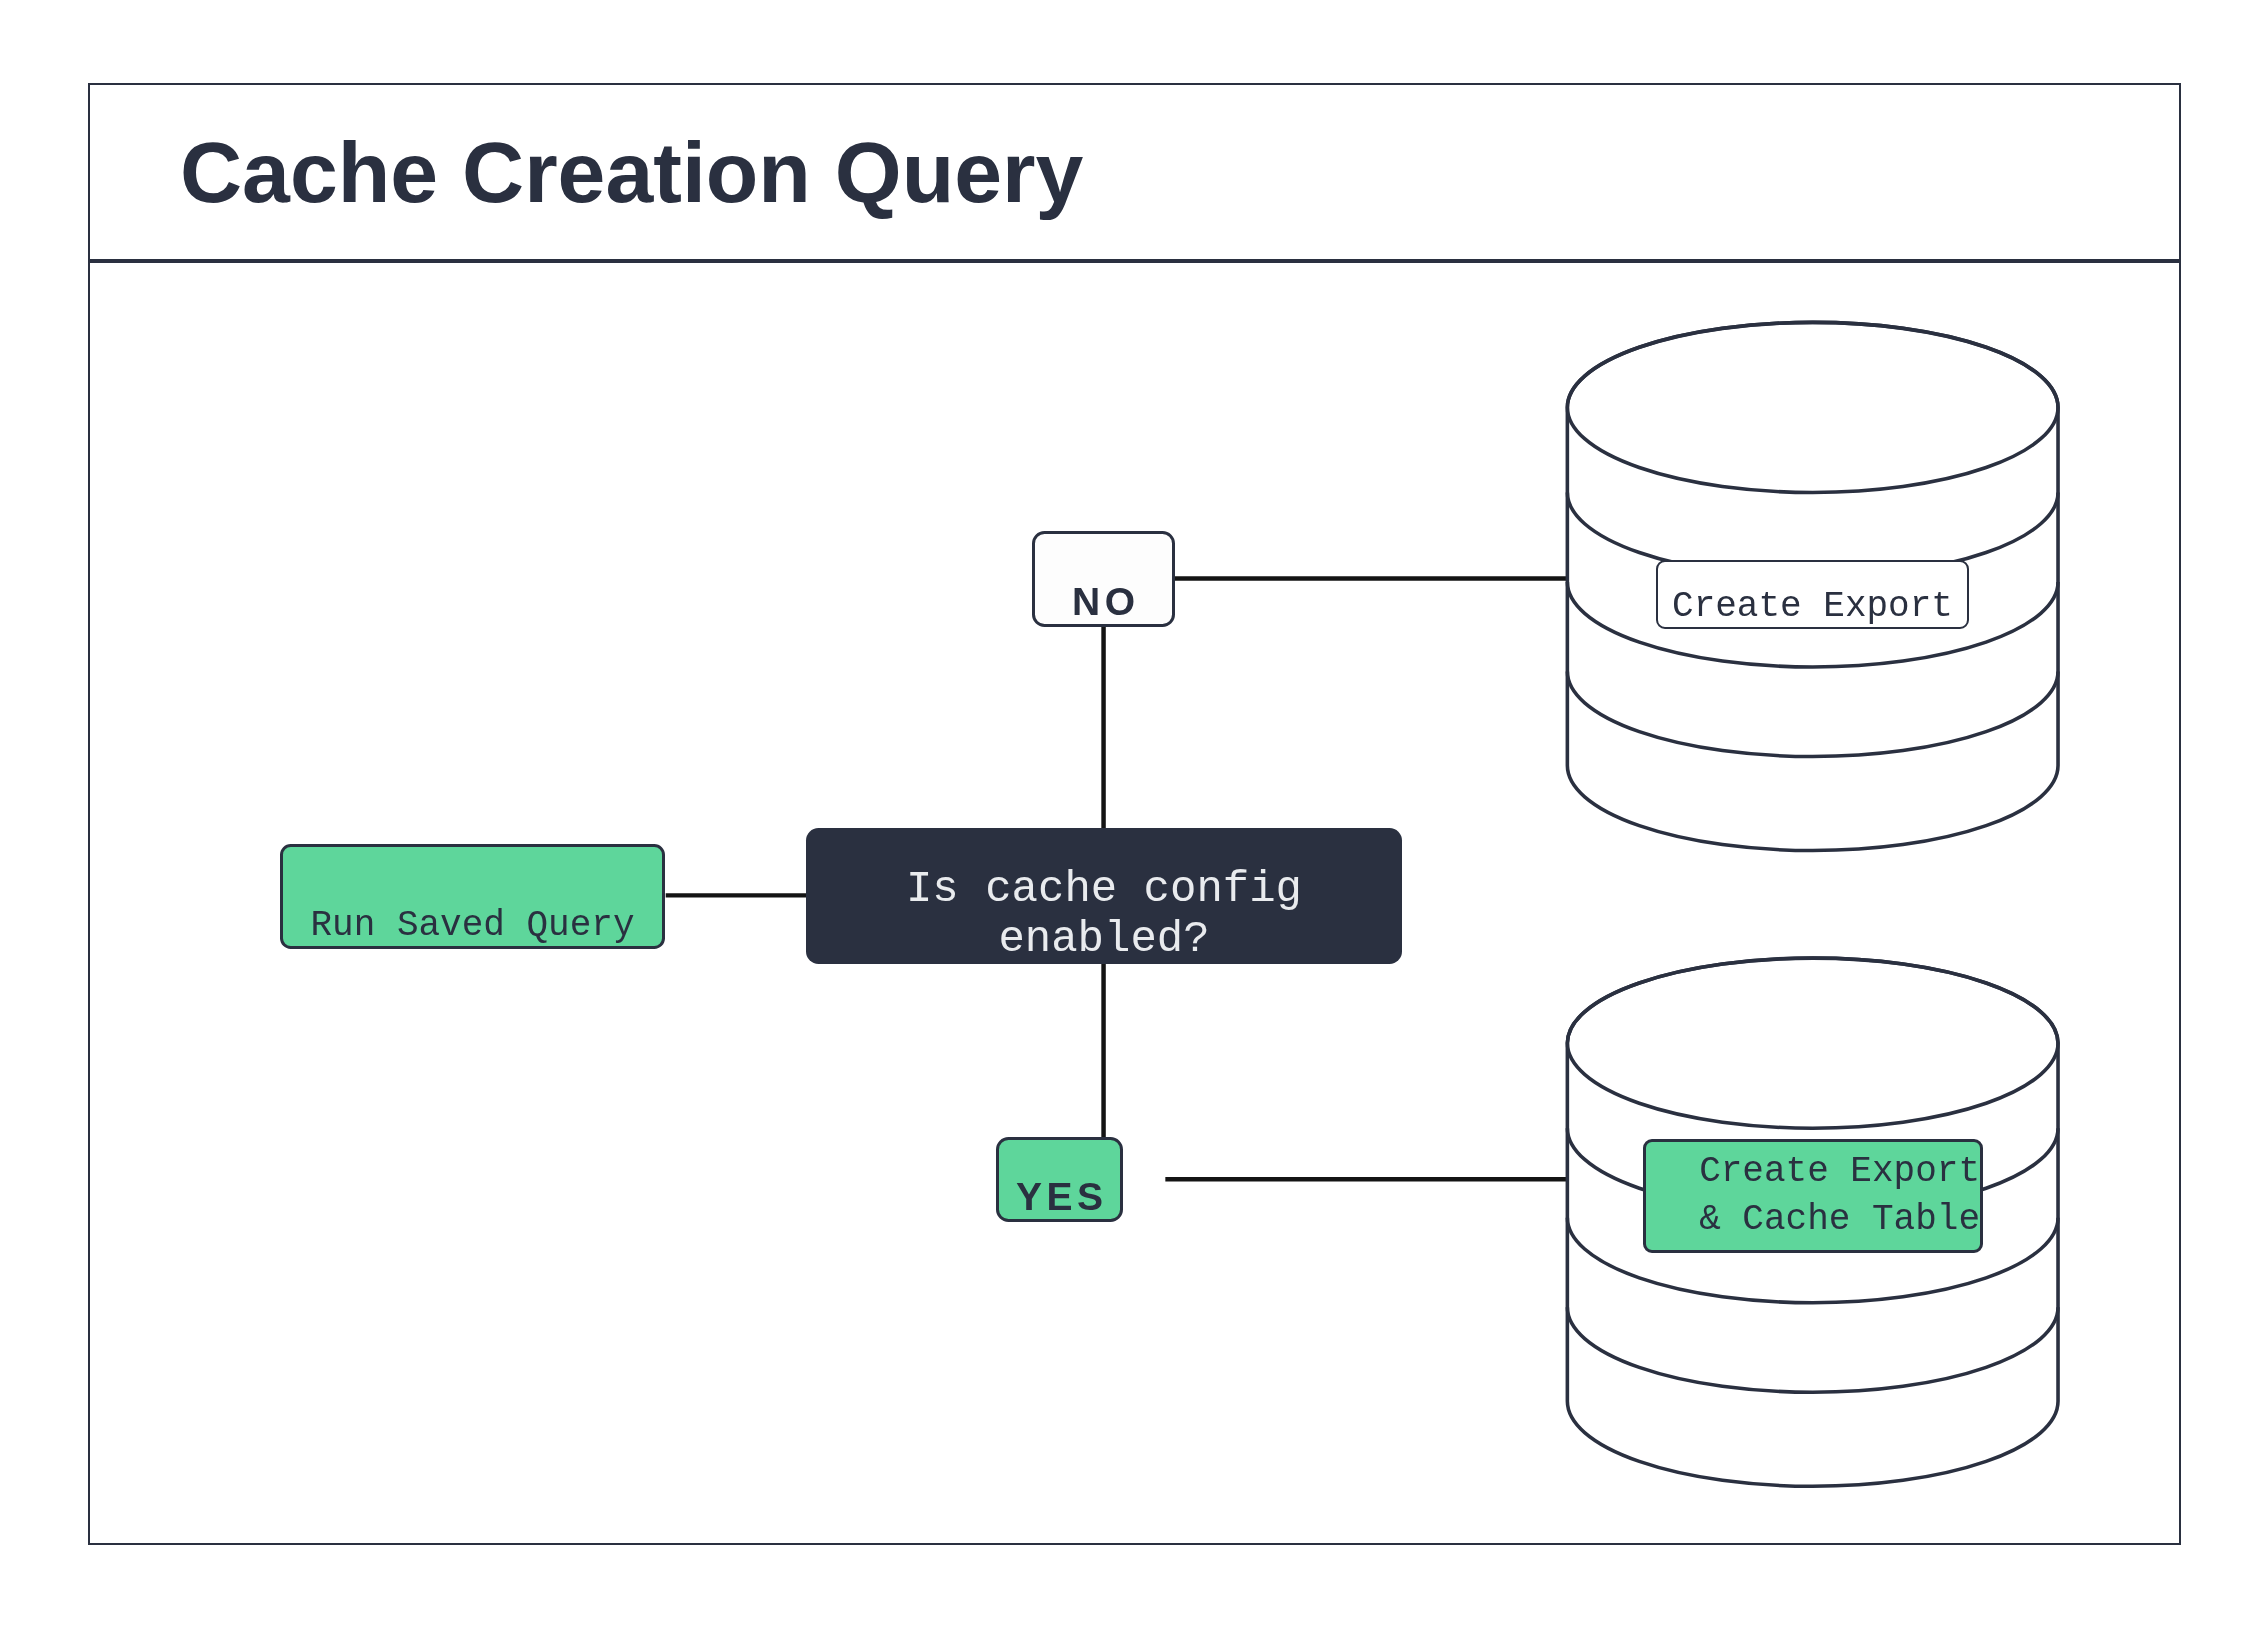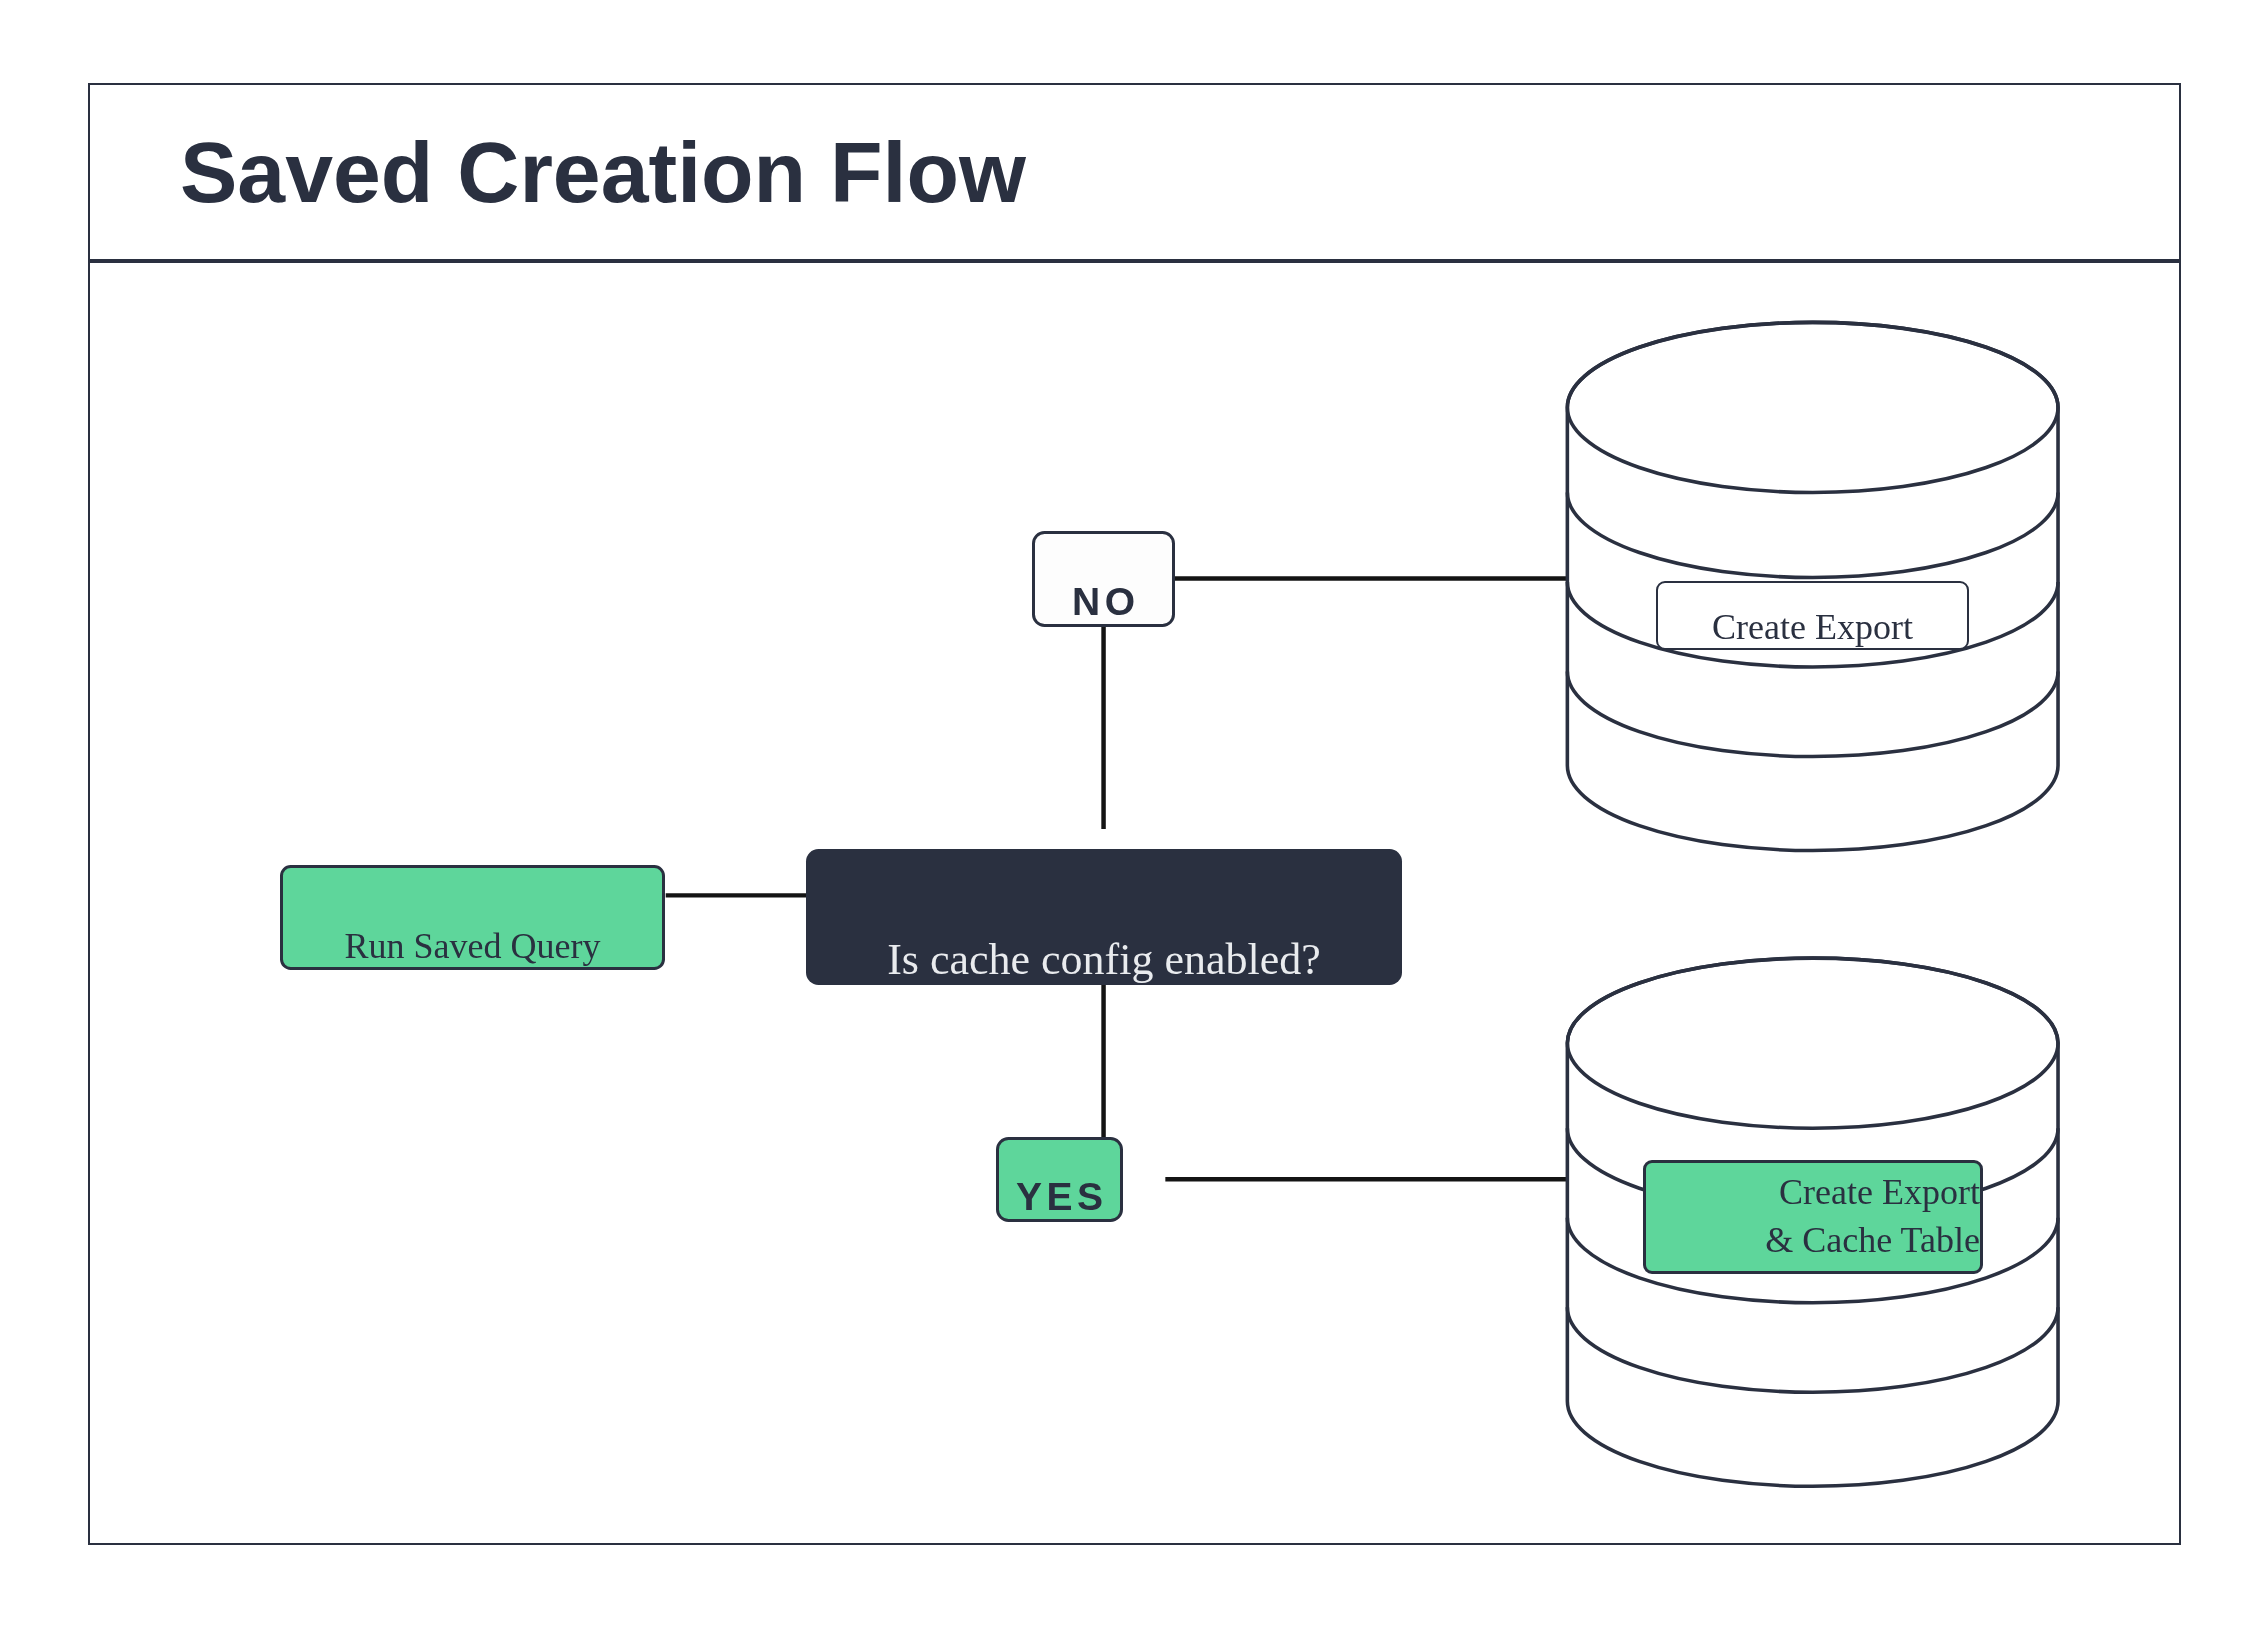--- a/index.html
+++ b/index.html
@@ -36,21 +36,21 @@
   }
   .svg-layer{position:absolute;left:0;top:0;width:2268px;height:1626px;}
   .connector{stroke:var(--line);stroke-width:5;fill:none;}
   .cyl-stroke{stroke:var(--navy);stroke-width:4;fill:none;}
   .cyl-fill{stroke:var(--navy);stroke-width:4;fill:var(--paper);}
   .node{
     position:absolute;box-sizing:border-box;
     display:flex;align-items:flex-end;justify-content:center;
     text-align:center;
   }
-  .mono{font-family:Liberation Serif, serif;margin-top:21px;}
+  .mono{font-family:Liberation Mono, monospace;}
   .node-start{
     left:280px;top:844px;width:385px;height:105px;
     background:var(--green);
     border:3.6px solid var(--navy);border-radius:10.7px;
     font-size:36px;color:var(--navy);
   }
   .node-decision{
     left:806px;top:828px;width:596px;height:136px;
     background:var(--navy);
     border-radius:12.5px;
@@ -82,21 +82,21 @@
     border:3.6px solid var(--navy);border-radius:9px;
     font-size:36px;color:var(--navy);
     flex-direction:column;line-height:1.32;
   }
 </style>
 </head>
 <body>
 
 <div class="frame">
   <div class="header">
-    <h1 class="title">Saved Creation Flow</h1>
+    <h1 class="title">Cache Creation Query</h1>
   </div>
 </div>
 
 <svg class="svg-layer" viewBox="0 0 2532 1816" xmlns="http://www.w3.org/2000/svg">
 
   <g>
     <line class="connector" x1="743" y1="1000" x2="902" y2="1000"></line>
     <line class="connector" x1="1232" y1="700" x2="1232" y2="926"></line>
     <line class="connector" x1="1232" y1="1074" x2="1232" y2="1272"></line>
     <line class="connector" x1="1310" y1="646" x2="1754" y2="646"></line>

